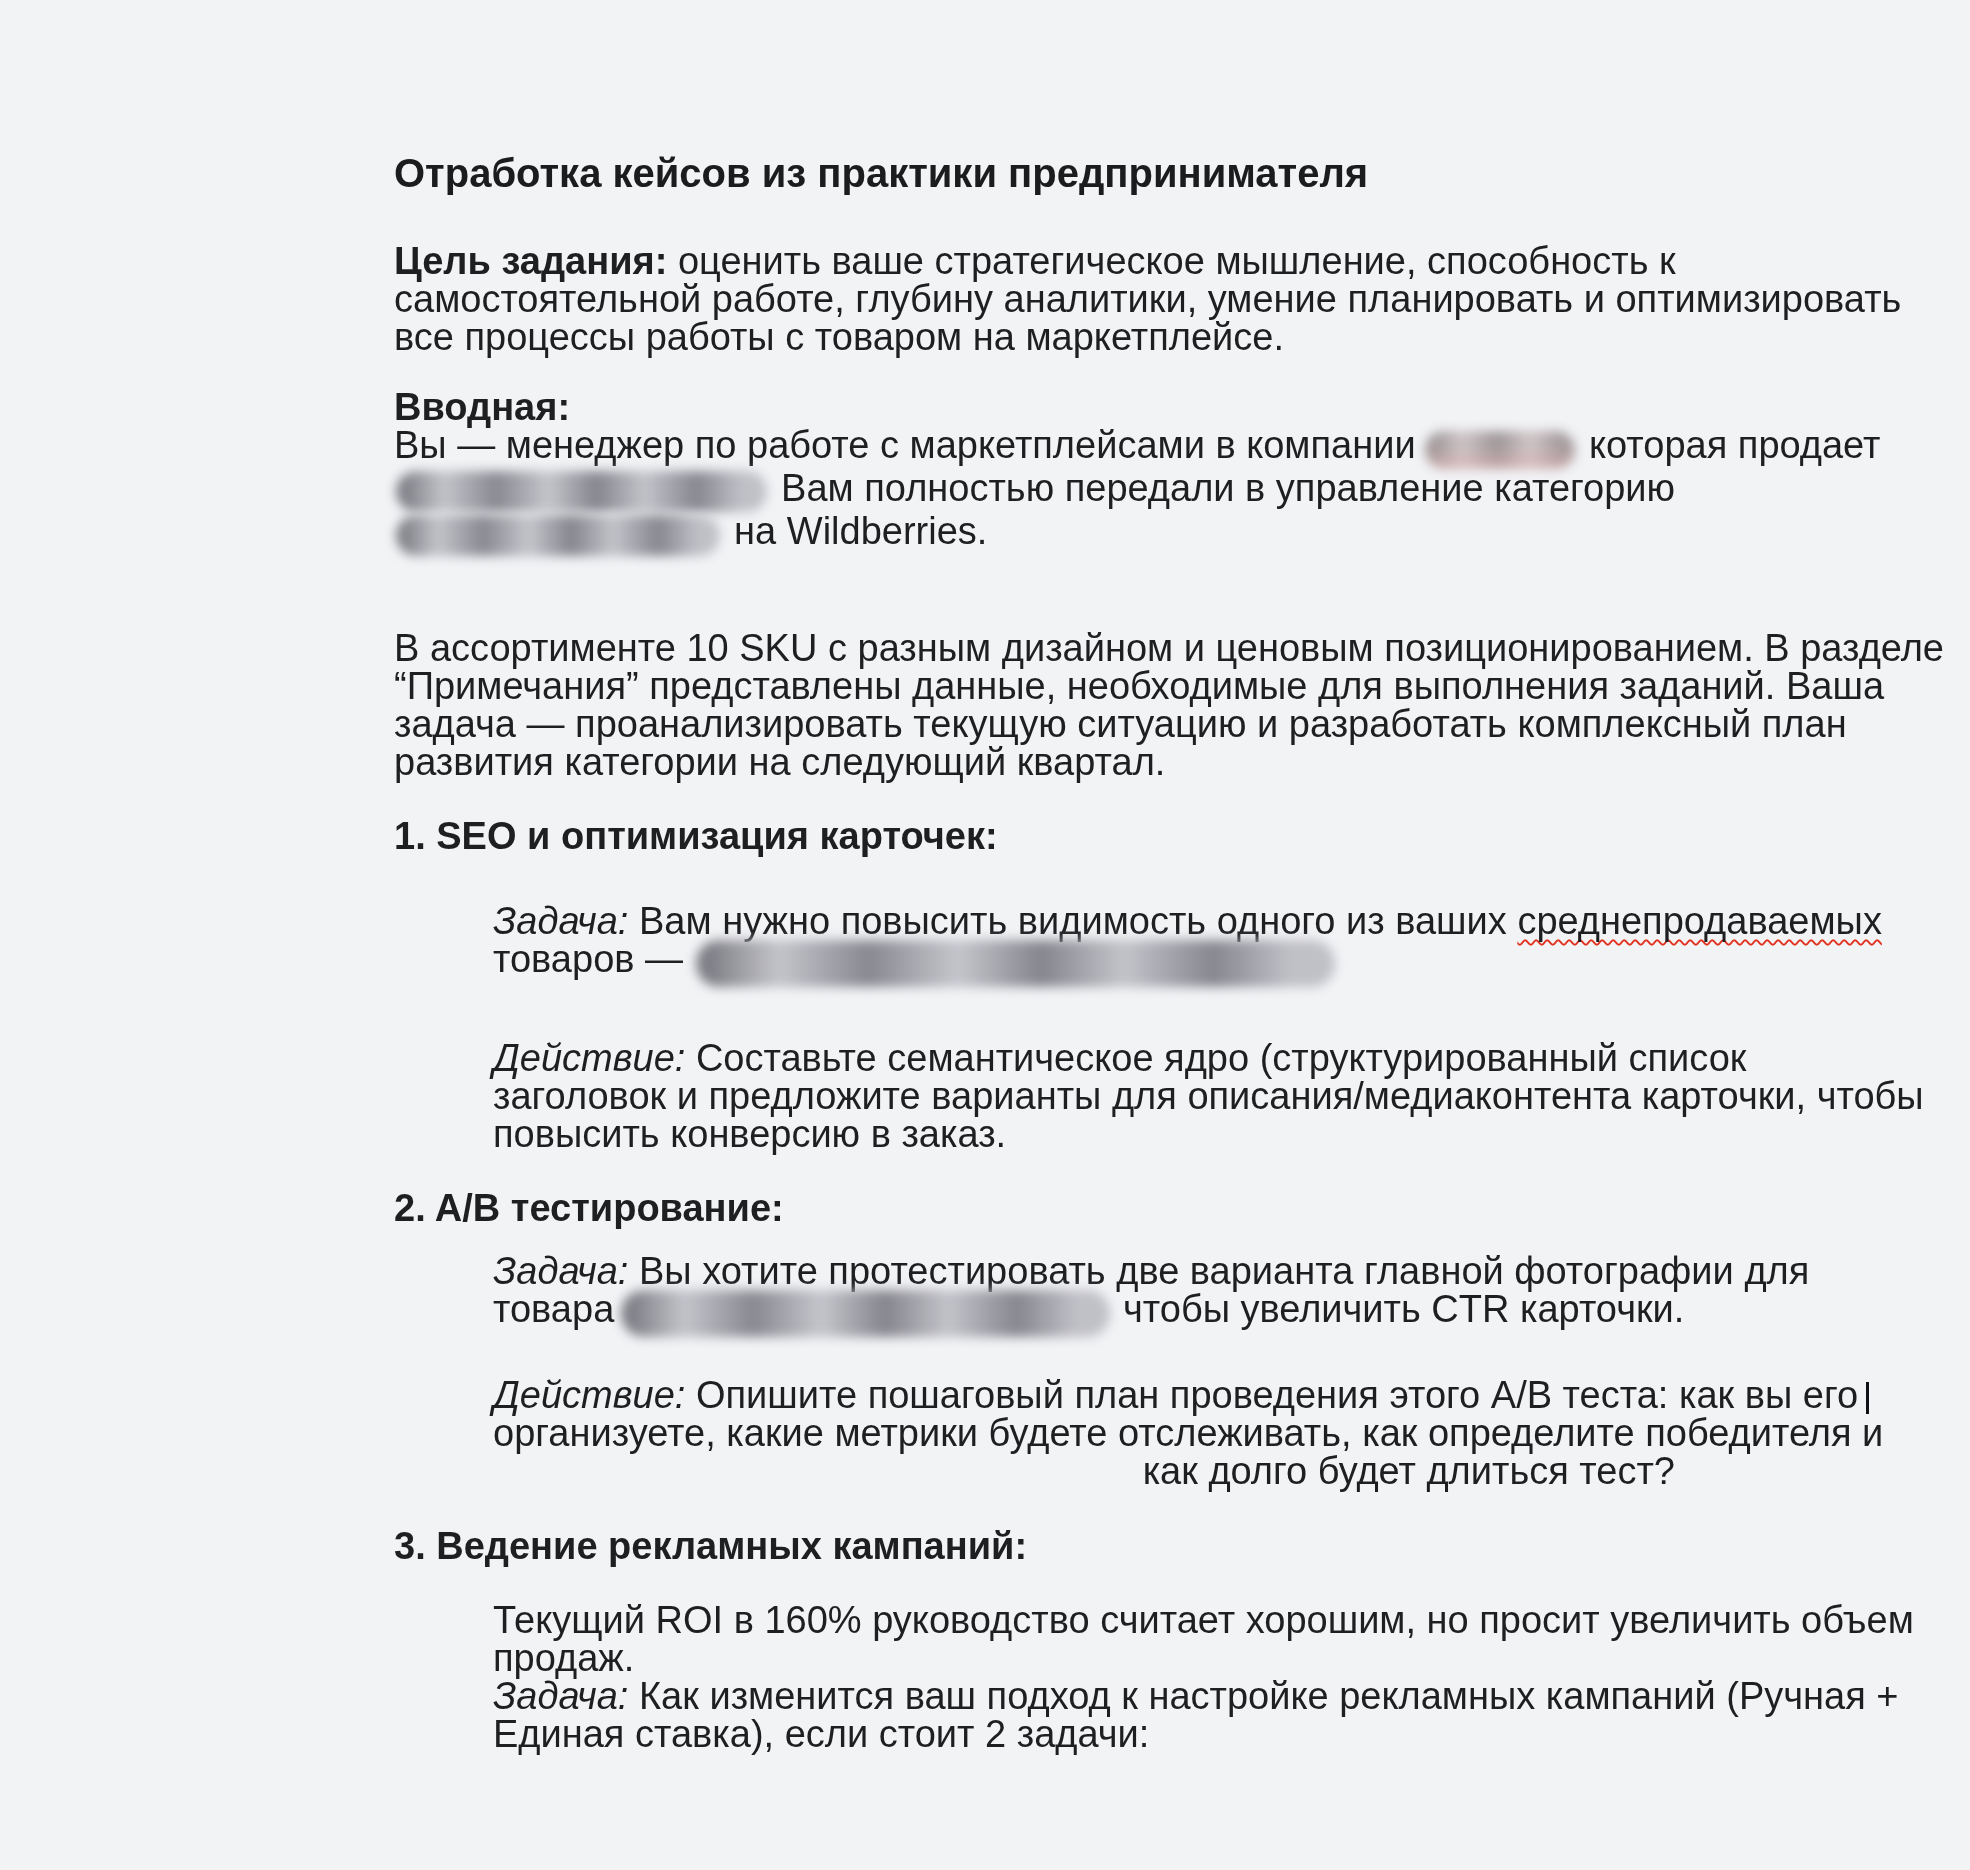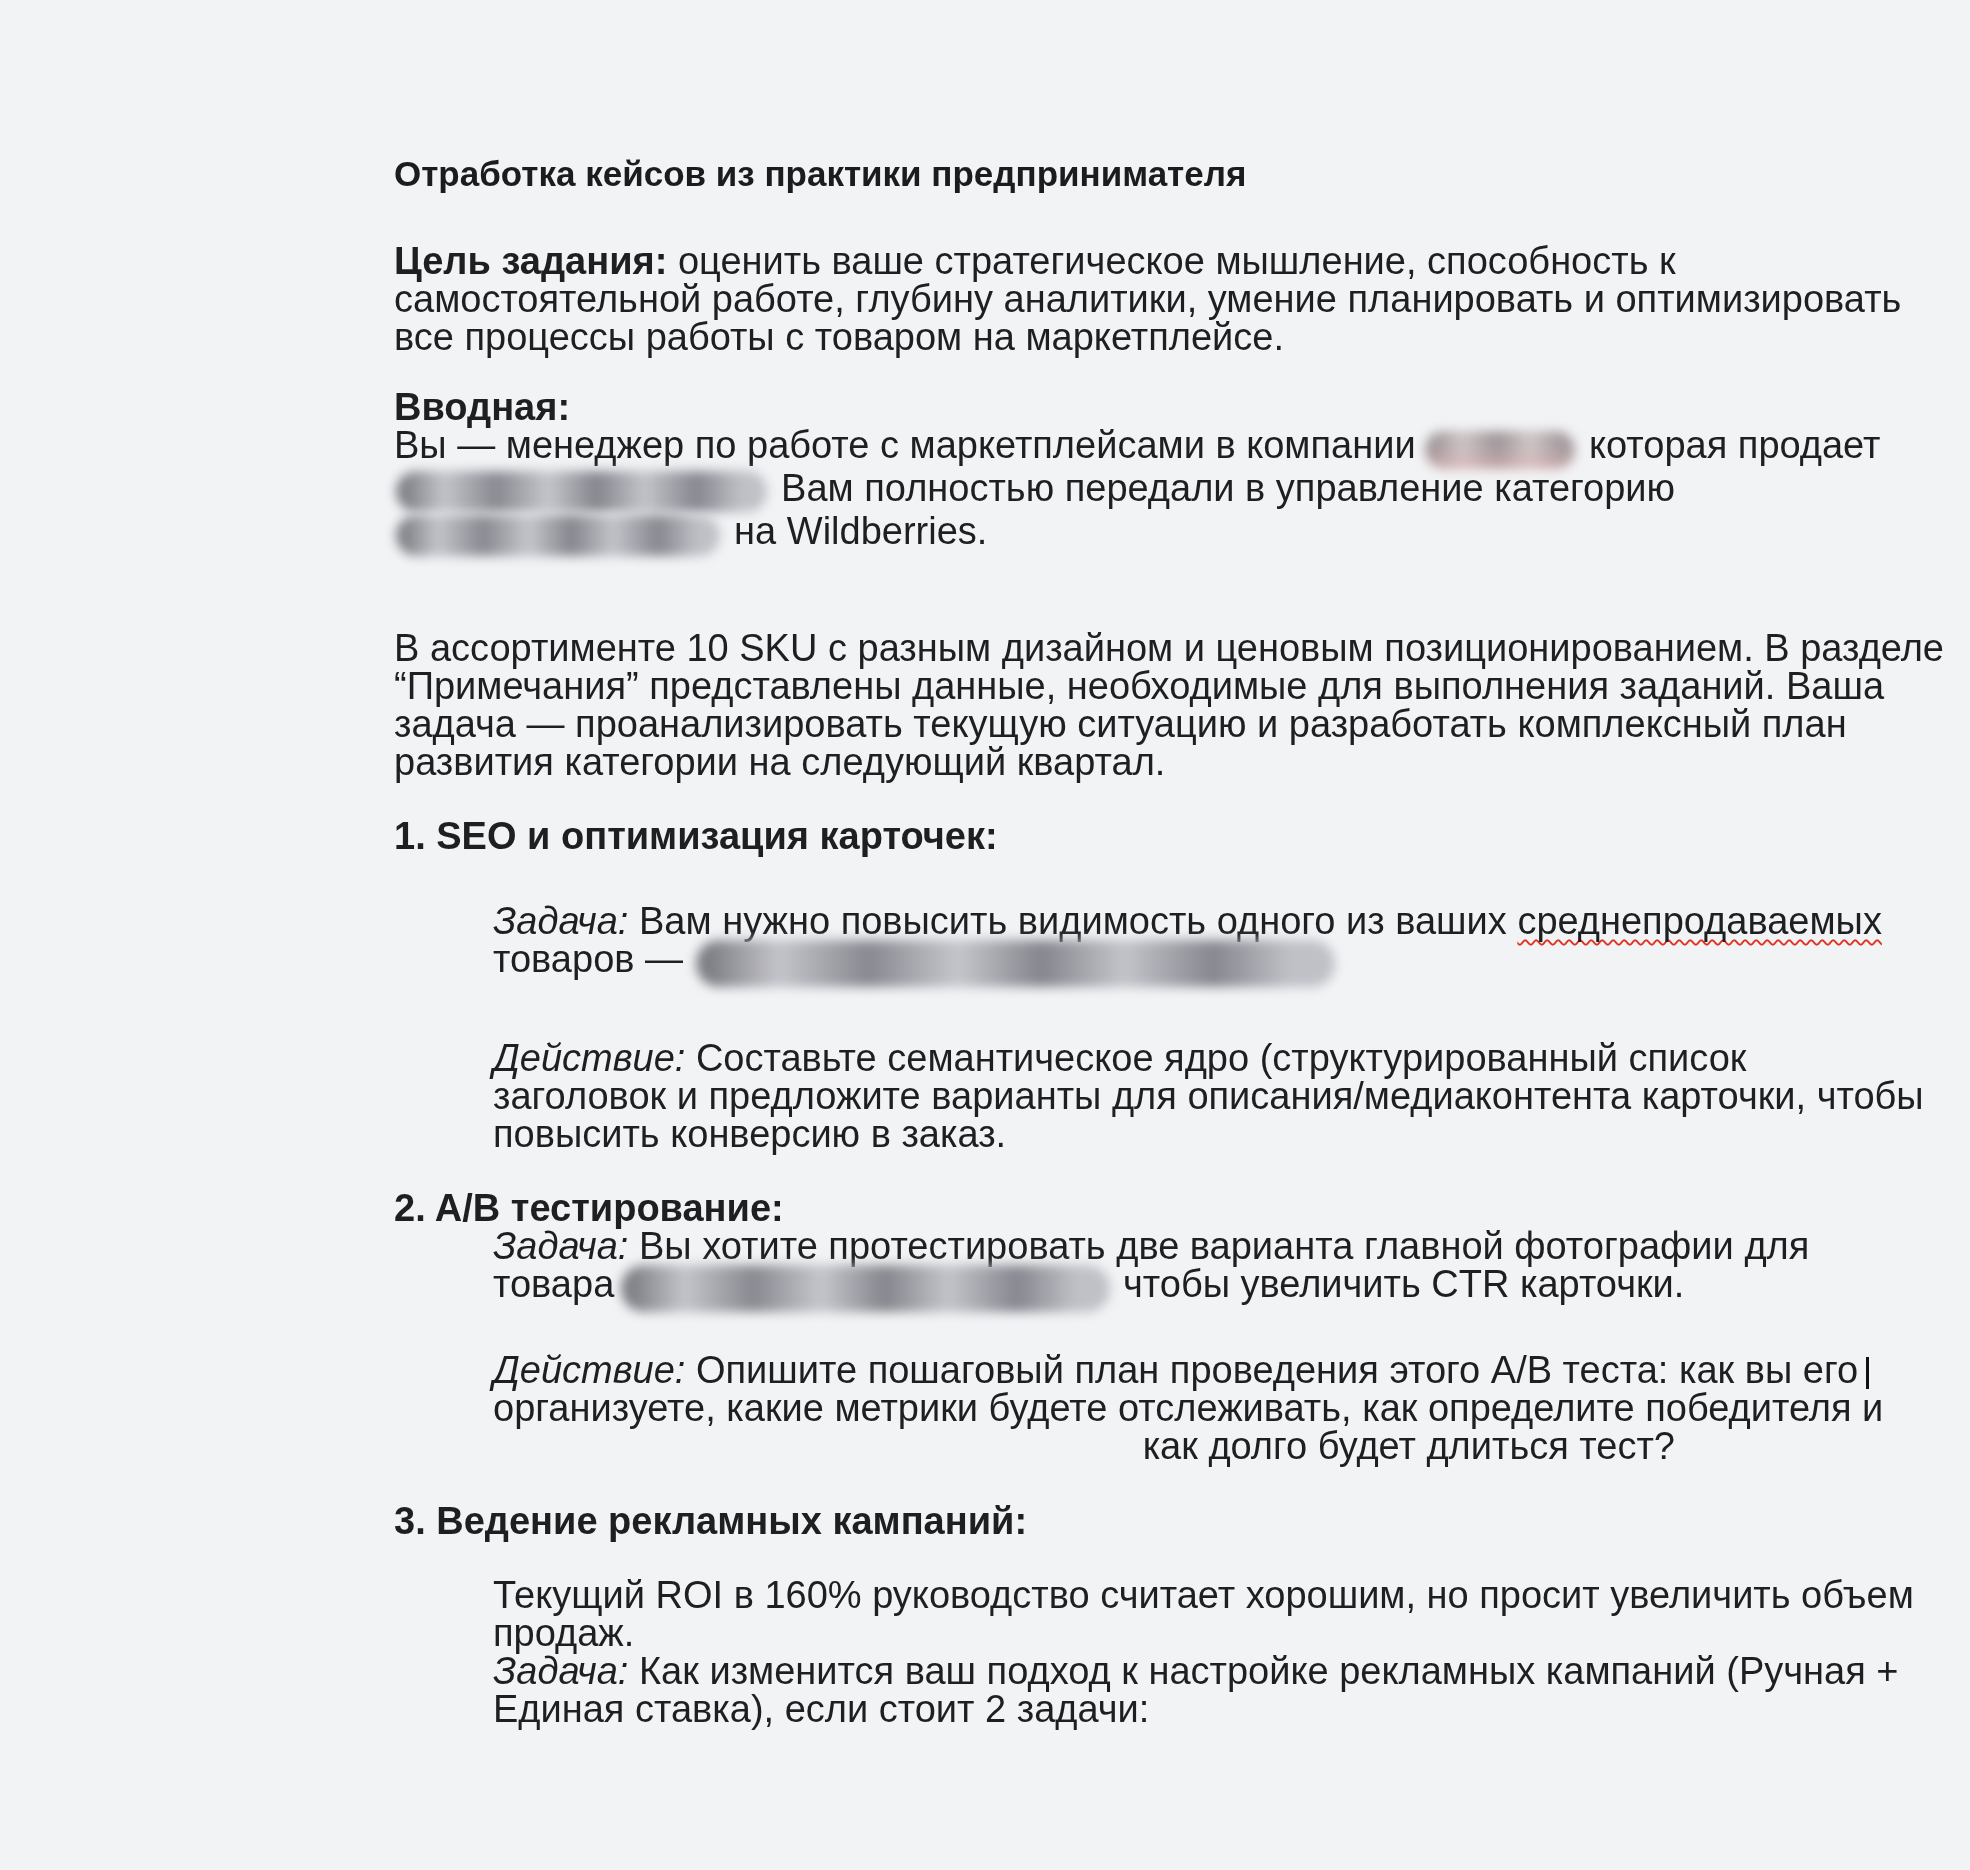--- a/index.html
+++ b/index.html
@@ -11,21 +11,21 @@
     overflow:hidden;
     position:relative;
   }
   .doc{
     position:absolute;
     left:394px;top:152px;
     width:1281px;
   }
   .title{
     margin:0;
-    font-size:35px;
+    font-size:40px;
     line-height:43px;
     font-weight:700;
     color:#1b1c1e;
     white-space:nowrap;
   }
   .para{
     margin:0;
     font-size:38px;
     line-height:38px;
   }
@@ -35,21 +35,21 @@
   i{font-style:italic;}
 
   
   .p-goal{margin-top:47px;}
   .p-intro{margin-top:32px;}
   .p-assort{margin-top:73px;}
   .h-s1{margin-top:36px;}
   .p-s1-task{margin-top:47px;}
   .p-s1-action{margin-top:52px;}
   .h-s2{margin-top:36px;}
-  .p-s2-task{}
+  .p-s2-task{margin-top:25px;}
   .p-s2-action{margin-top:39px;text-align:right;}
   .h-s3{margin-top:37px;}
   .p-s3{margin-top:36px;}
 
   
   .redact{
     display:inline-block;
     border-radius:23px;
     filter:blur(5.4px);
     background-color:#c8c9ce;

